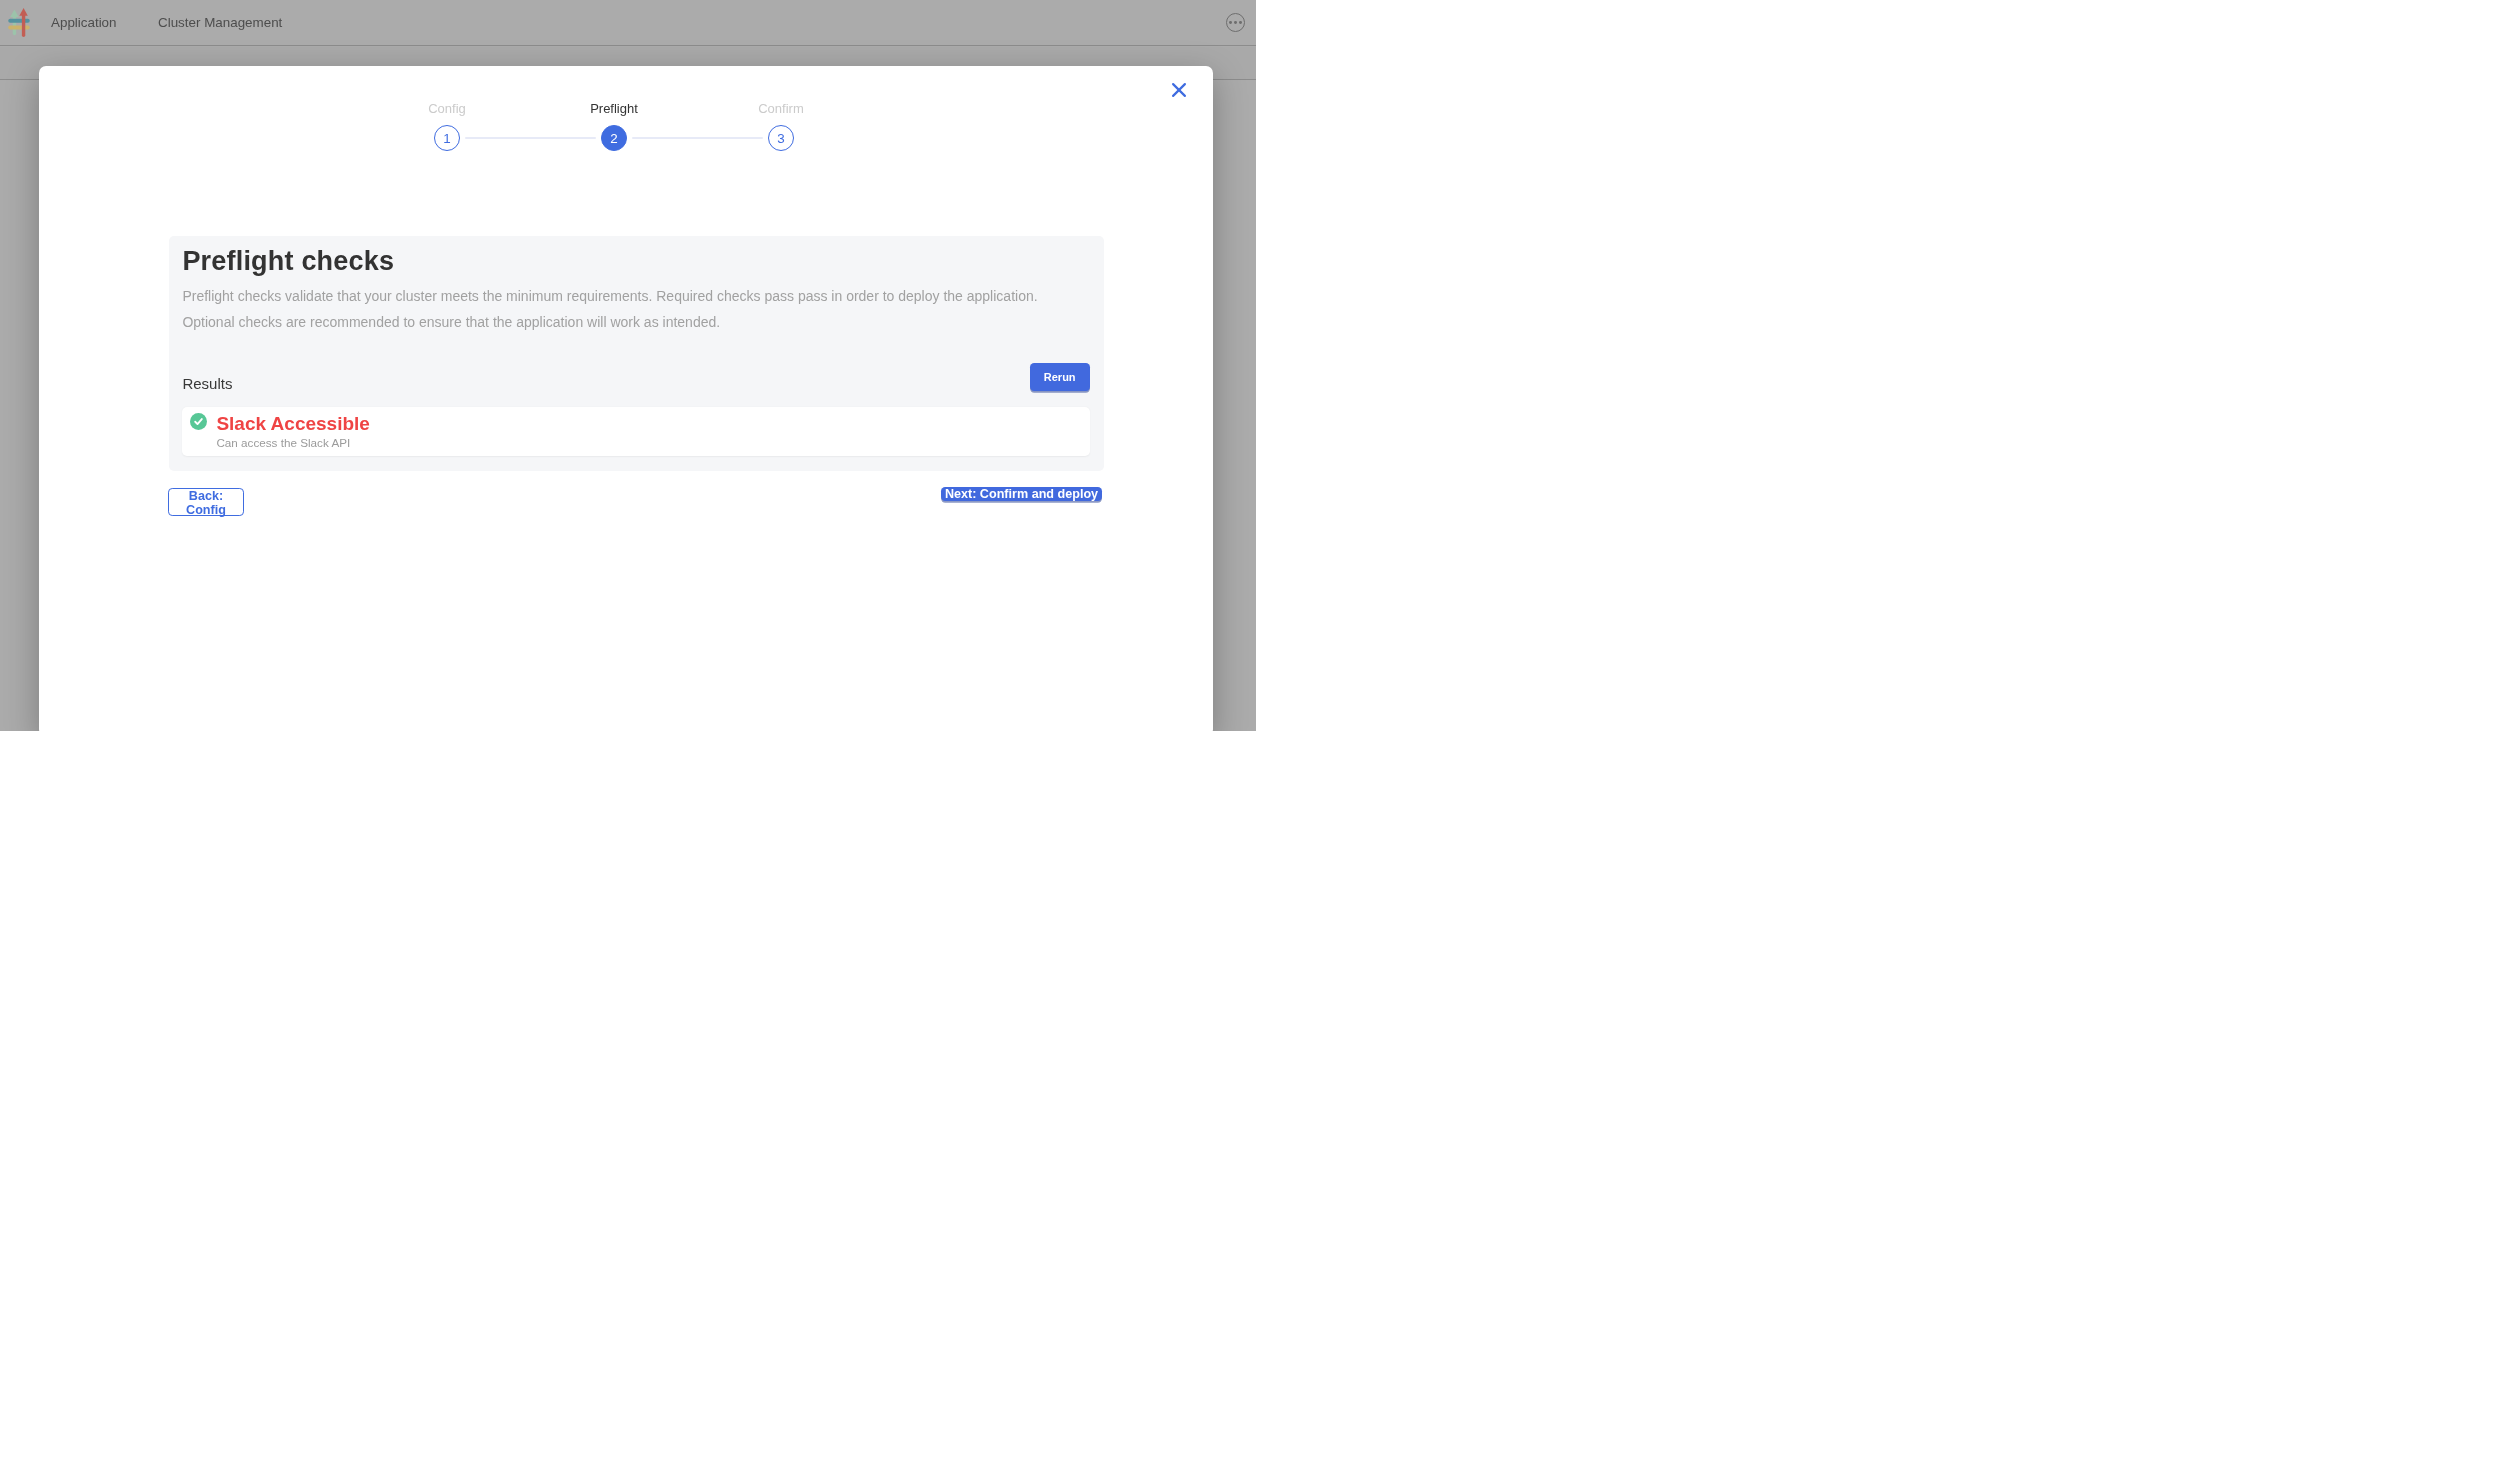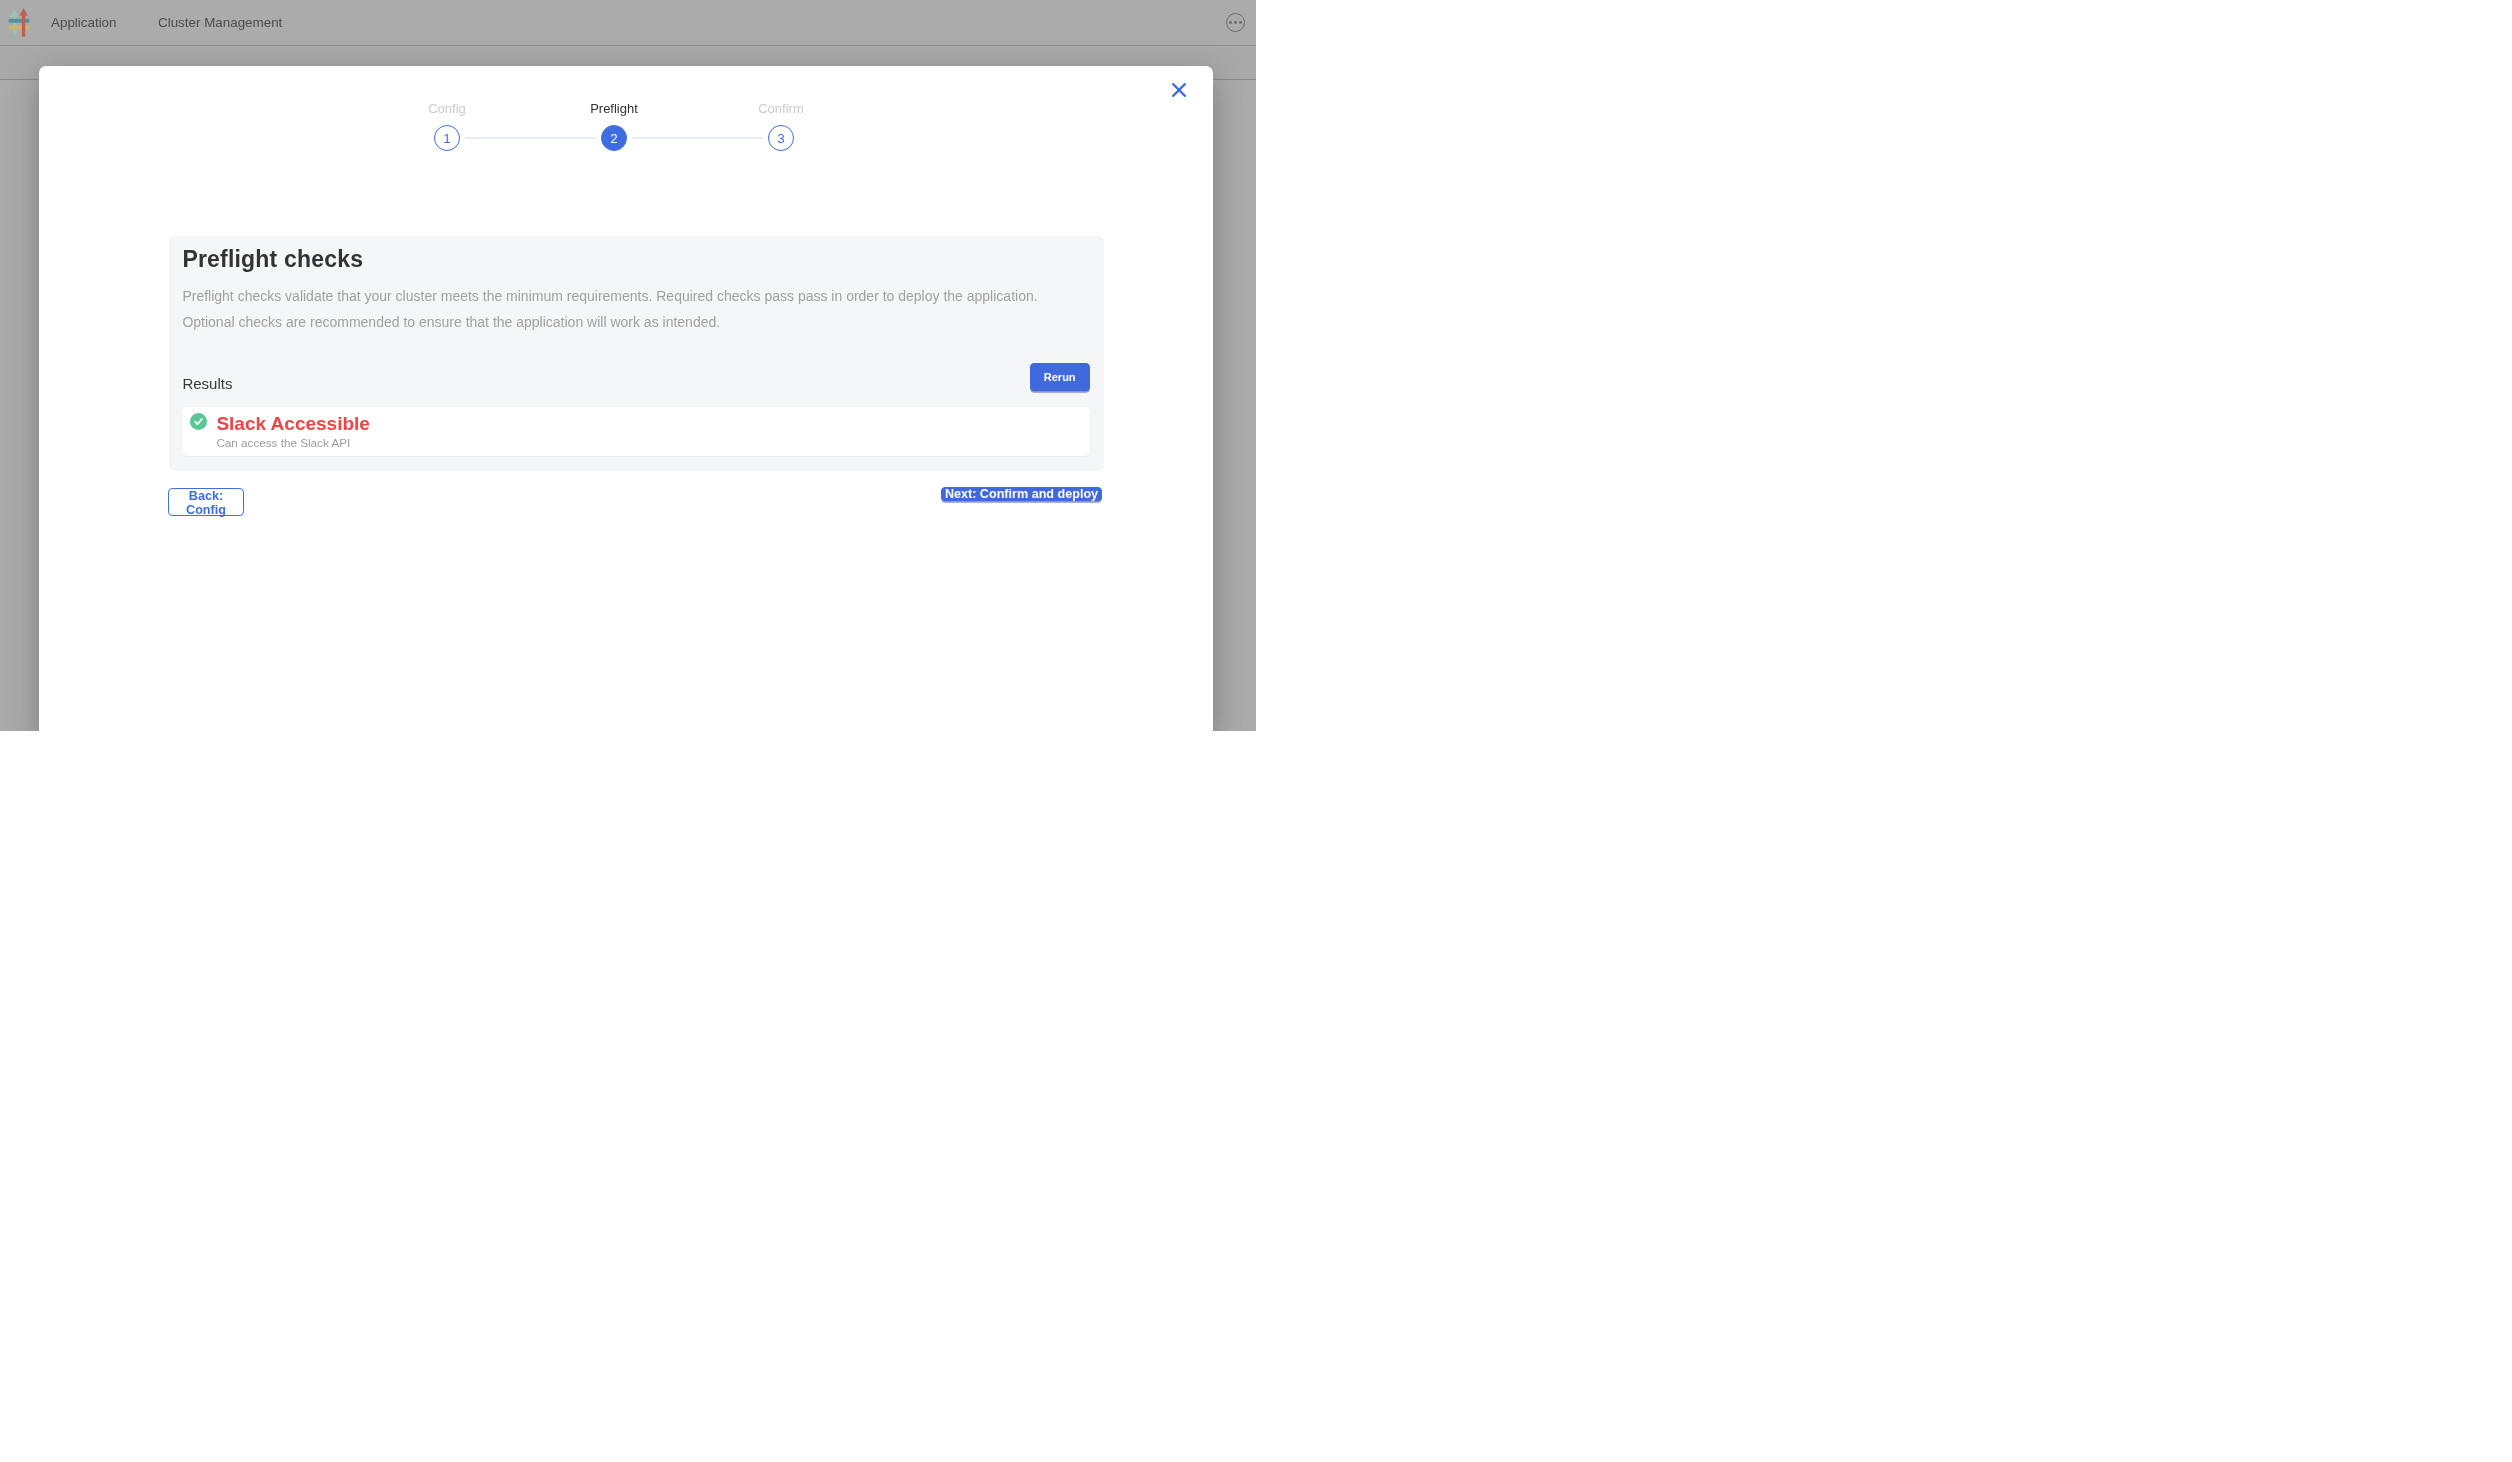--- a/index.html
+++ b/index.html
@@ -43,21 +43,21 @@
                  background:#ffffff; border:1.7px solid #3f6ce0; color:#3f6ce0;
                  font-size:13.4px; display:flex; align-items:center; justify-content:center; cursor:default; }
   .step-circle.active { background:#3f6ce0; border-color:#3f6ce0; color:#ffffff; }
   .sc-1 { left:395px; } .sc-2 { left:562px; } .sc-3 { left:729px; }
   .connector { position:absolute; top:71px; height:2.1px; background:#e7eaf7; border-radius:1.7px; }
   .cn-1 { left:426px; width:131px; } .cn-2 { left:593px; width:131px; }
 
   
   .panel { position:absolute; left:130px; top:170px; width:935px; height:235px;
            background:#f5f6f8; border-radius:5px; }
-  .panel-title { position:absolute; left:13.4px; top:10px; font-size:23px;
+  .panel-title { position:absolute; left:13.4px; top:10px; font-size:27px;
                  font-weight:bold; color:#333333; letter-spacing:0.2px; }
   .panel-desc { position:absolute; left:13.4px; top:47px; width:907px;
                 font-size:14px; line-height:26.4px; color:#a1a1a1; }
   .results-label { position:absolute; left:13.4px; top:139px; font-size:15px;
                    font-weight:normal; color:#383838; }
   .rerun-btn { position:absolute; right:14.3px; top:127px; width:60px; height:28px;
                background:#4169de; border:none; border-radius:4.2px; color:#ffffff;
                font-size:11px; font-weight:bold; cursor:pointer;
                box-shadow:0 1.7px 0 rgba(45,70,150,0.55);
                font-family:"Liberation Sans","DejaVu Sans",sans-serif; }

